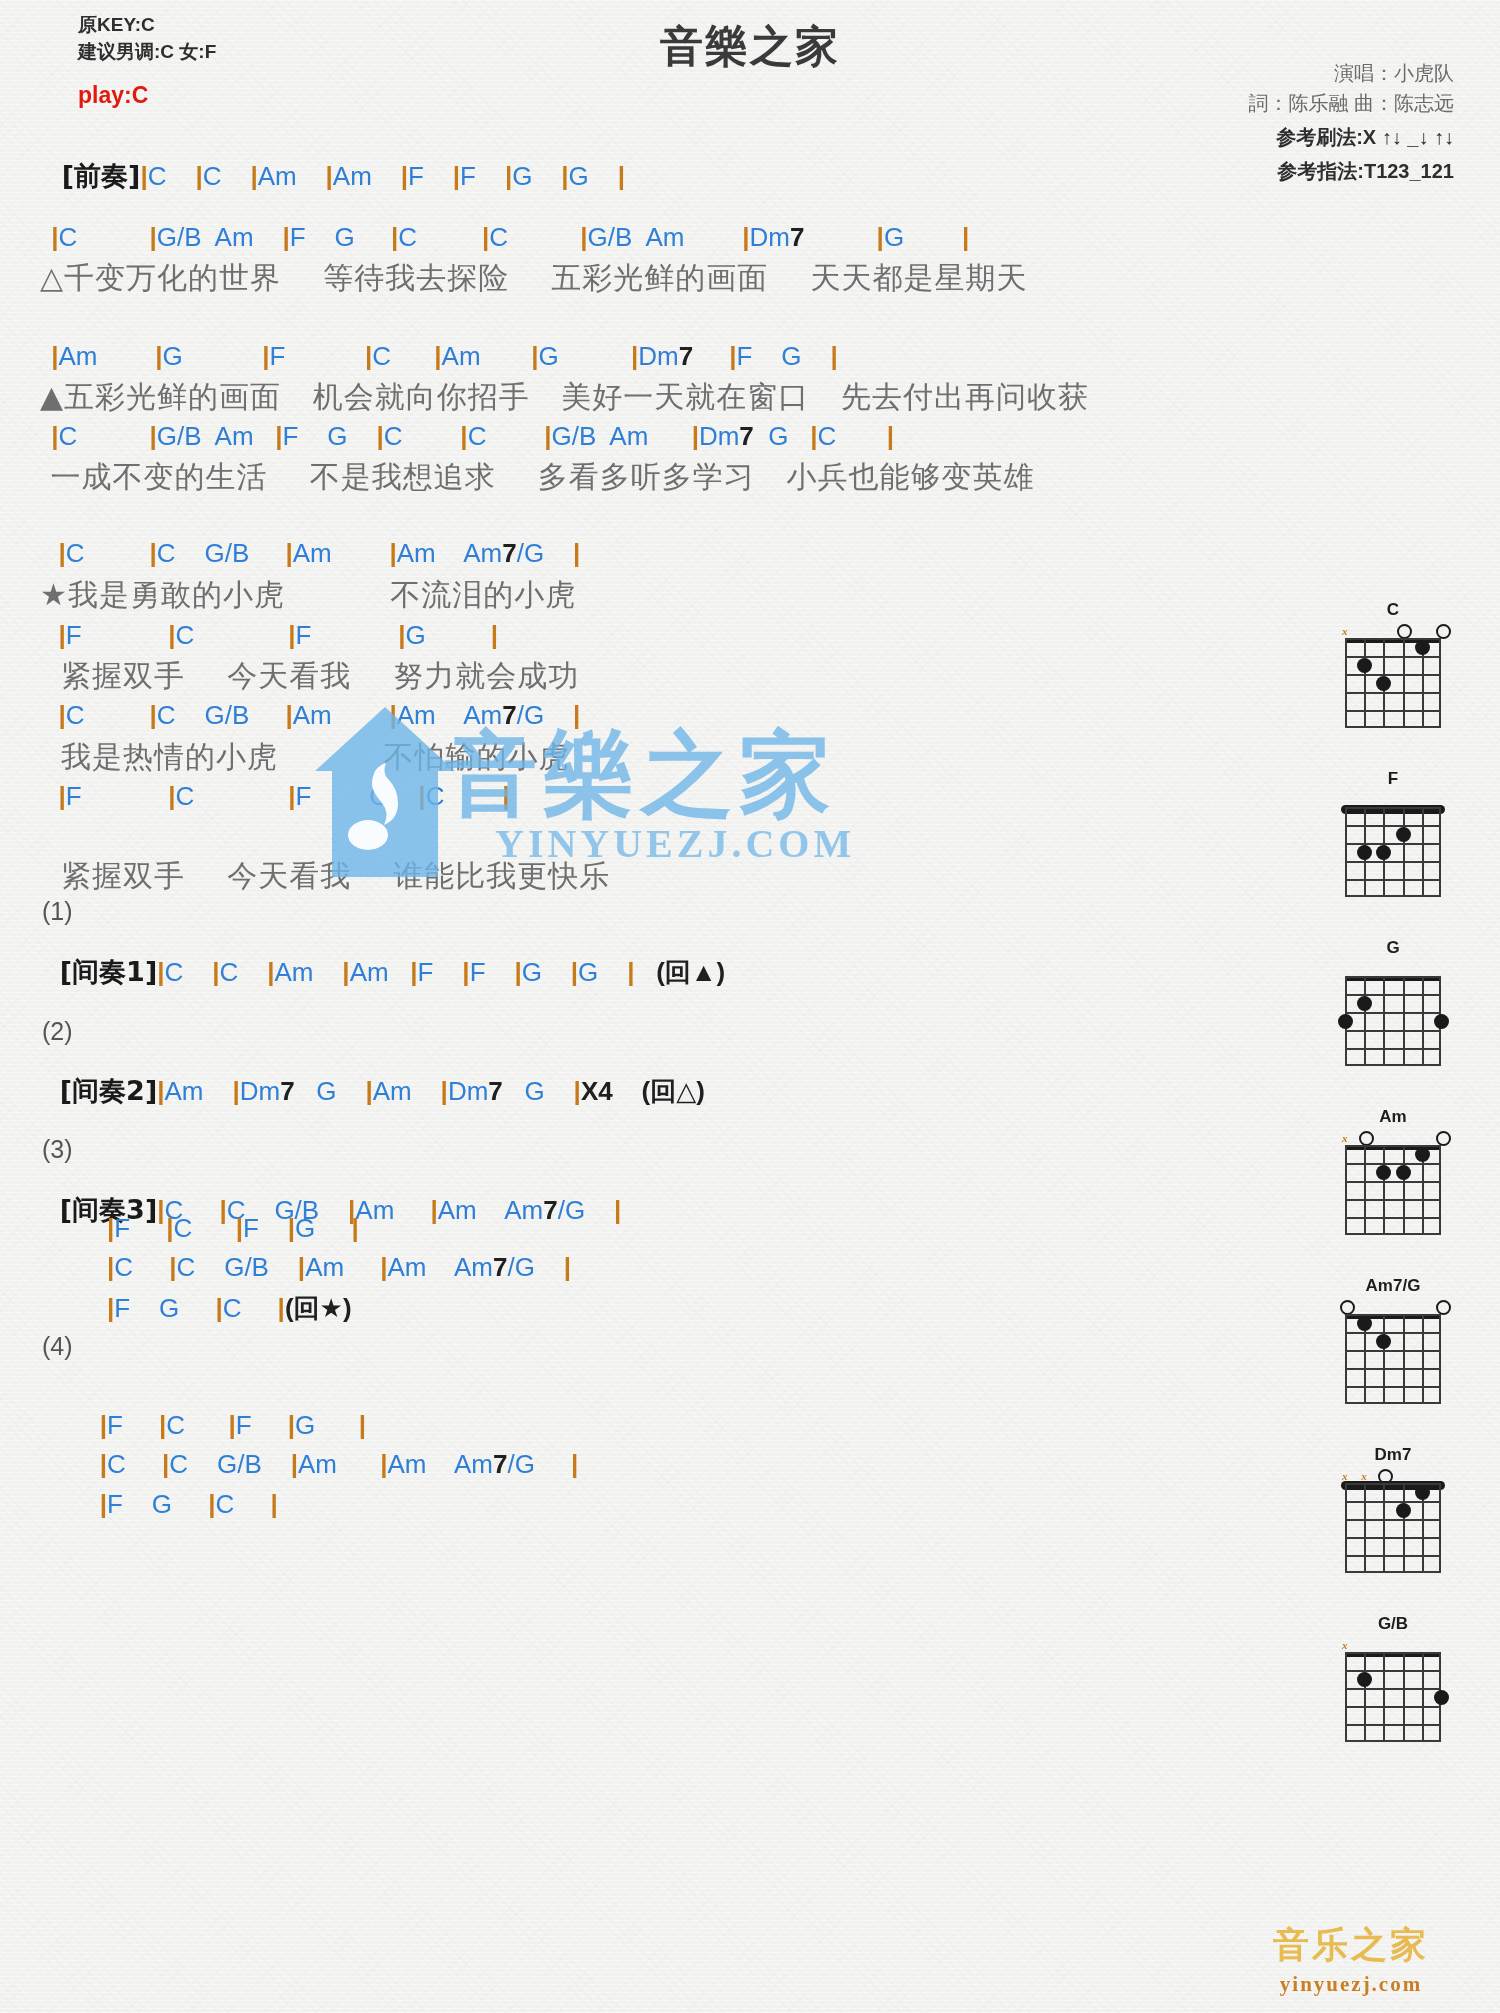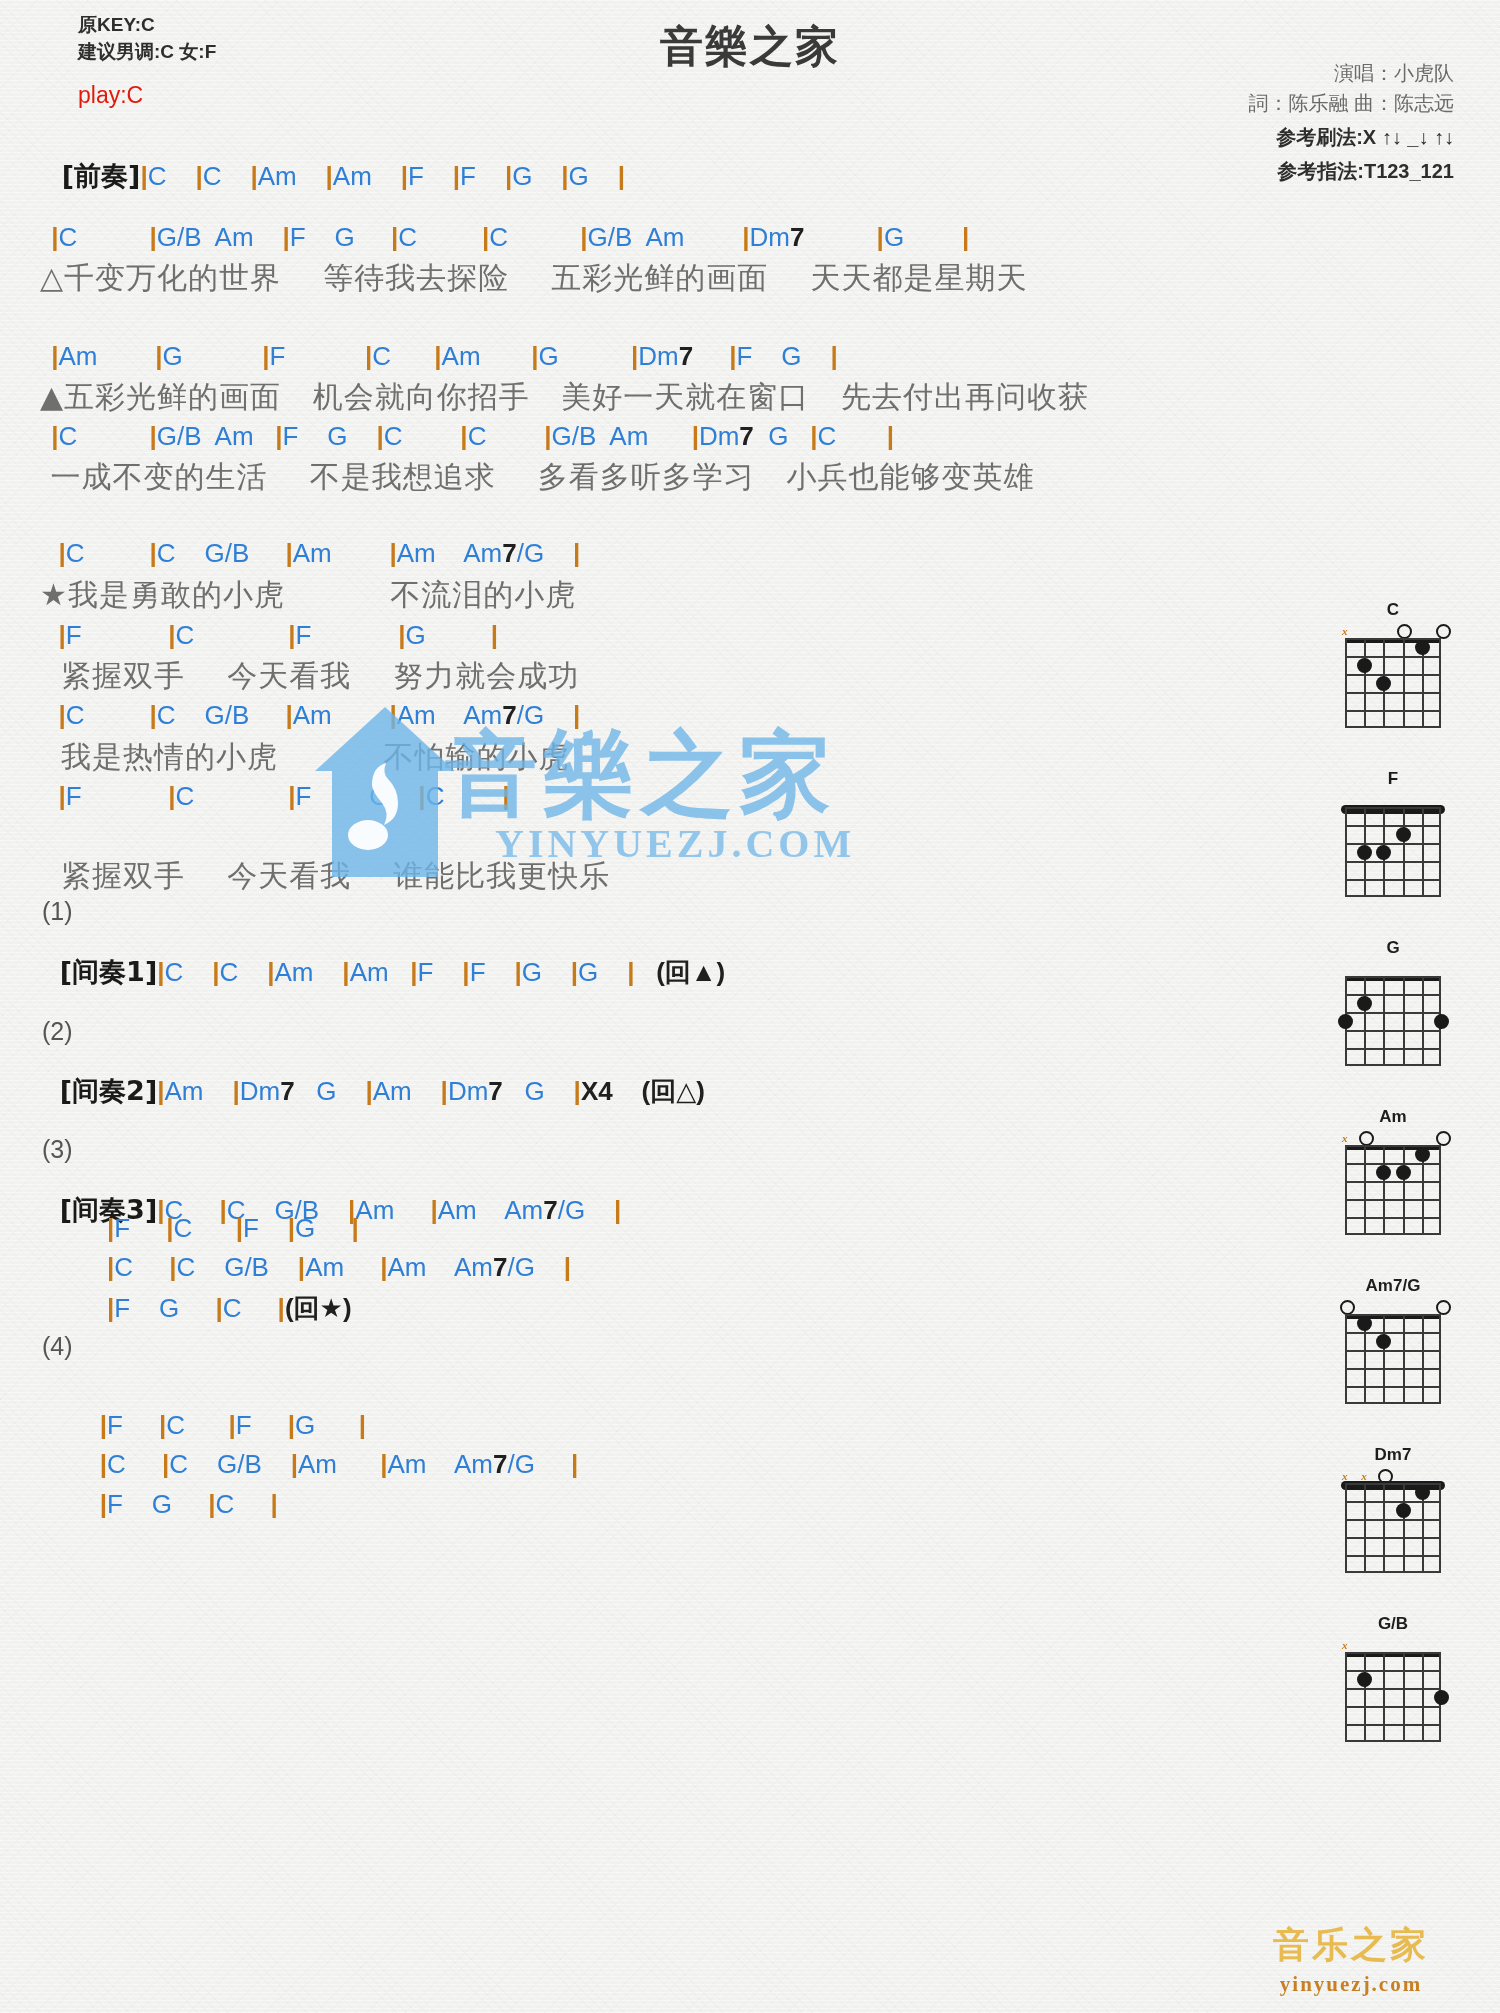--- a/index.html
+++ b/index.html
@@ -16,21 +16,21 @@
       repeating-linear-gradient(45deg, rgba(0,0,0,0.020) 0 1px, transparent 1px 7px),
       repeating-linear-gradient(-45deg, rgba(0,0,0,0.016) 0 1px, transparent 1px 9px),
       repeating-linear-gradient(0deg, rgba(255,255,255,0.5) 0 1px, transparent 1px 4px);
     opacity:.9;
   }
   .sheet{position:absolute;inset:0;}
 
   
   .meta{position:absolute;left:78px;top:12px;line-height:1.42;}
   .meta .ln{font-size:19px;font-weight:bold;color:#2e2e2e;white-space:nowrap;}
-  .meta .play{font-size:23px;font-weight:normal;color:#e01b0e;margin-top:13px;}
+  .meta .play{font-size:23px;font-weight:bold;color:#e01b0e;margin-top:13px;}
 
   .song-title{
     position:absolute;left:0;right:0;top:18px;text-align:center;
     font-size:43px;font-weight:bold;color:#3a3a3a;letter-spacing:2px;
     font-family:"DejaVu Sans","Liberation Sans",sans-serif;
   }
 
   .credits{position:absolute;right:46px;top:58px;text-align:right;line-height:1.5;}
   .credits .c-ln{font-size:20px;color:#6a6a6a;white-space:nowrap;}
   .credits .c-bold{font-size:20px;font-weight:bold;color:#2e2e2e;white-space:nowrap;margin-top:4px;}

